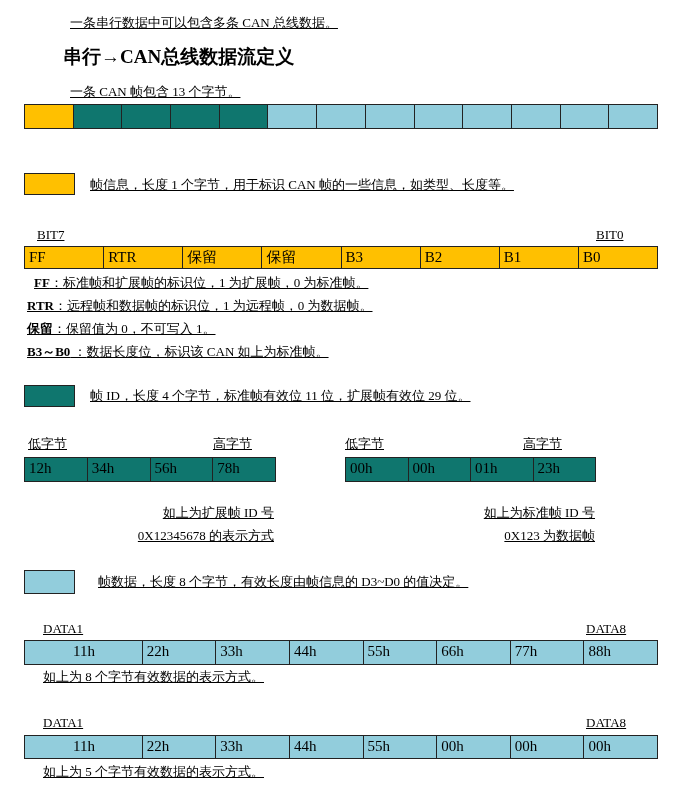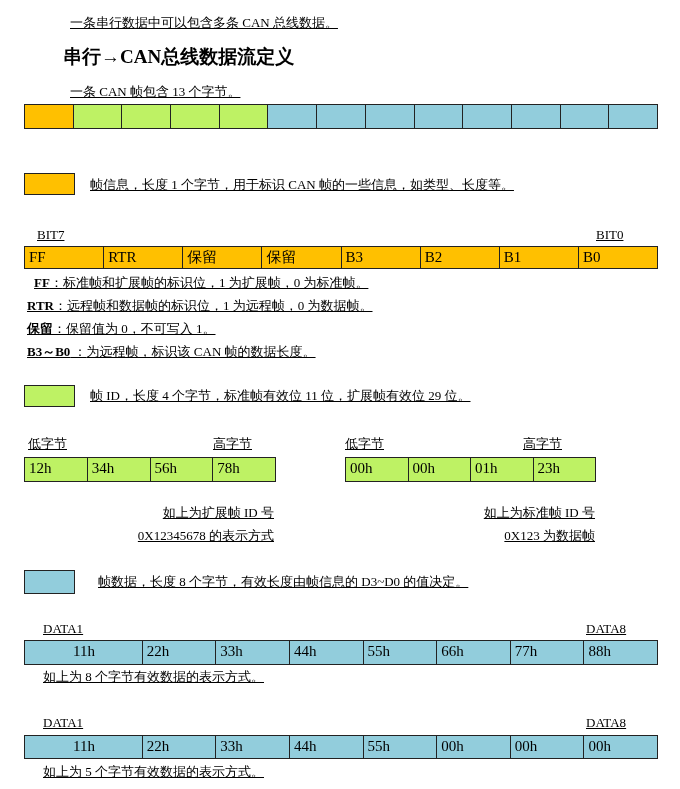--- a/index.html
+++ b/index.html
@@ -6,21 +6,21 @@
   body { width:680px; height:789px; position:relative; overflow:hidden;
          font-family:"Liberation Serif","DejaVu Serif",serif; color:#000; }
   .abs { position:absolute; white-space:nowrap; }
   .txt { font-size:13px; line-height:18px;text-decoration:underline; }
   .h2 { font-size:19px; font-weight:bold; line-height:22px;margin-left:36px; }
   .bar { position:absolute; display:flex; border:1px solid #222; box-sizing:border-box; }
   .bar .cell { flex:1 1 0; border-right:1px solid #222; box-sizing:border-box;
                font-size:15px; line-height:21px; padding-left:4px; overflow:hidden; }
   .bar .cell:last-child { border-right:none; }
   .orange { background:#ffc000; }
-  .green { background:#bef264; }
+  .green { background:#0f766e; }
   .blue { background:#92cddc;padding-left:44px; }
   .swatch { position:absolute; width:51px; height:22px; border:1px solid #222; box-sizing:border-box; }
   b { font-weight:bold; }
   .center { text-align:right; }
 </style>
 </head>
 <body>
 
 <div class="abs txt" style="left:70px; top:14px;">一条串行数据中可以包含多条 CAN 总线数据。</div>
 <div class="abs h2" style="left:27px; top:46px;">串行→CAN总线数据流定义</div>
@@ -61,21 +61,21 @@
 <div class="abs txt" style="left:34px; top:274px;">
   <b>FF</b><span>：</span><span>标准帧和扩展帧的标识位，1 为扩展帧，0 为标准帧。</span>
 </div>
 <div class="abs txt" style="left:27px; top:297px;">
   <b>RTR</b><span>：</span><span>远程帧和数据帧的标识位，1 为远程帧，0 为数据帧。</span>
 </div>
 <div class="abs txt" style="left:27px; top:320px;">
   <b>保留</b><span>：</span><span>保留值为 0，不可写入 1。</span>
 </div>
 <div class="abs txt" style="left:27px; top:343px;">
-  <b>B3～B0</b><span> ：</span><span>为远程帧，标识该 CAN 帧的数据长度。</span>
+  <b>B3～B0</b><span> ：</span><span>数据长度位，标识该 CAN 如上为标准帧。</span>
 </div>
 
 <div class="swatch green" style="left:24px; top:385px;"></div>
 <div class="abs txt" style="left:90px; top:387px;">帧 ID，长度 4 个字节，标准帧有效位 11 位，扩展帧有效位 29 位。</div>
 
 <div class="abs txt" style="left:28px; top:435px;">低字节</div>
 <div class="abs txt" style="left:213px; top:435px;">高字节</div>
 <div class="bar green" style="left:24px; top:457px; width:252px; height:25px;">
   <div class="cell green">12h</div>
   <div class="cell green">34h</div>

